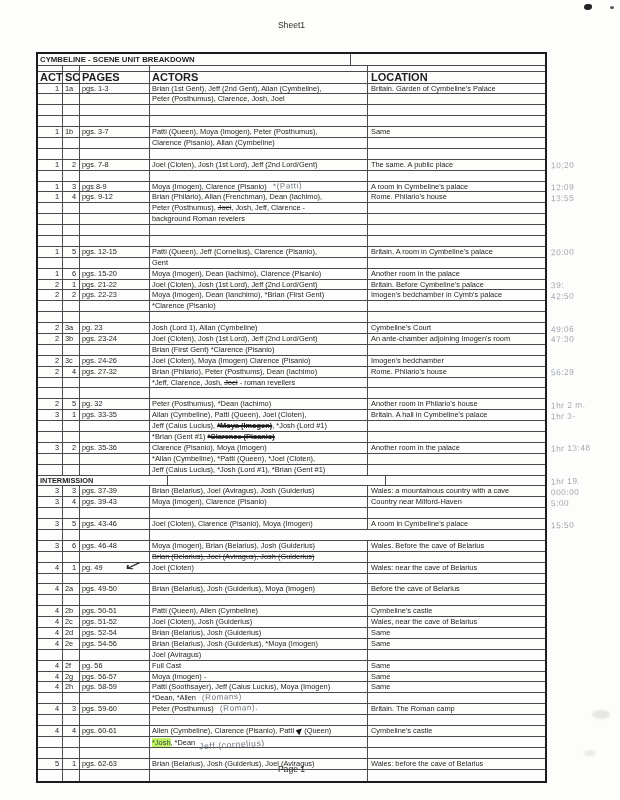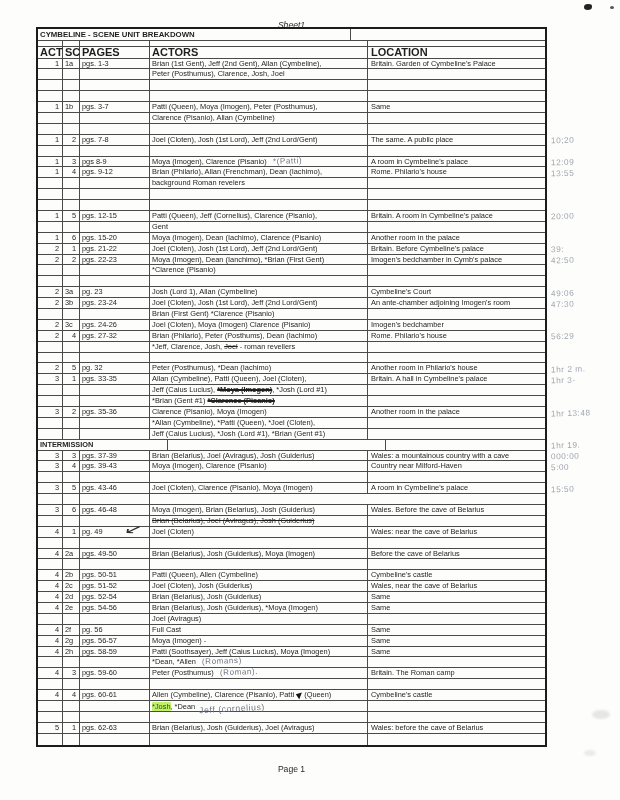--- a/index.html
+++ b/index.html
@@ -11,28 +11,28 @@
   html,body{margin:0;padding:0;}
   body{
     width:620px;height:800px;position:relative;overflow:hidden;
     background:var(--paper);
     font-family:"Liberation Sans", sans-serif;
     color:var(--ink);
     -webkit-font-smoothing:antialiased;
   }
   .sheet-label{
     position:absolute;top:20px;left:36px;width:511px;text-align:center;
-    font-size:8.6px;color:#2a2a2a;font-style:italic;
+    font-size:8.6px;color:#2a2a2a;
   }
   .page-label{
     position:absolute;top:764px;left:36px;width:511px;text-align:center;
     font-size:8.6px;color:#2a2a2a;
   }
   .tableframe{
-    position:absolute;left:36px;top:27px;width:511px;
+    position:absolute;left:36px;top:52px;width:511px;
     border:2px solid #1c1c1c;background:transparent;box-sizing:border-box;
   }
   .trow{display:flex;height:10.9px;border-bottom:1px solid var(--line);position:relative;box-sizing:border-box;}
   .trow:last-child{border-bottom:none;}
   .cell{
     border-right:1px solid var(--line);box-sizing:border-box;
     font-size:7.4px;line-height:10.2px;white-space:nowrap;
     padding:0 0 0 2px;overflow:visible;
   }
   .c-act{width:25px;}
@@ -182,20 +182,27 @@
         <div class="cell c-sc num">4</div>
         <div class="cell c-pages">pgs. 9-12</div>
         <div class="cell c-actors"><span>Brian (Philario), Allan (Frenchman), Dean (Iachimo),</span></div>
         <div class="cell c-loc">Rome. Philario's house</div>
         <div class="note">13:55</div>
       </div>
       <div class="trow">
         <div class="cell c-act num"></div>
         <div class="cell c-sc"></div>
         <div class="cell c-pages"></div>
+        <div class="cell c-actors"><span>Peter (Posthumus), </span><span class="s">Joel</span><span>, Josh, Jeff, Clarence -</span></div>
+        <div class="cell c-loc"></div>
+      </div>
+      <div class="trow">
+        <div class="cell c-act num"></div>
+        <div class="cell c-sc"></div>
+        <div class="cell c-pages"></div>
         <div class="cell c-actors"><span>background Roman revelers</span></div>
         <div class="cell c-loc"></div>
       </div>
       <div class="trow">
         <div class="cell c-act num"></div>
         <div class="cell c-sc"></div>
         <div class="cell c-pages"></div>
         <div class="cell c-actors"></div>
         <div class="cell c-loc"></div>
       </div>

